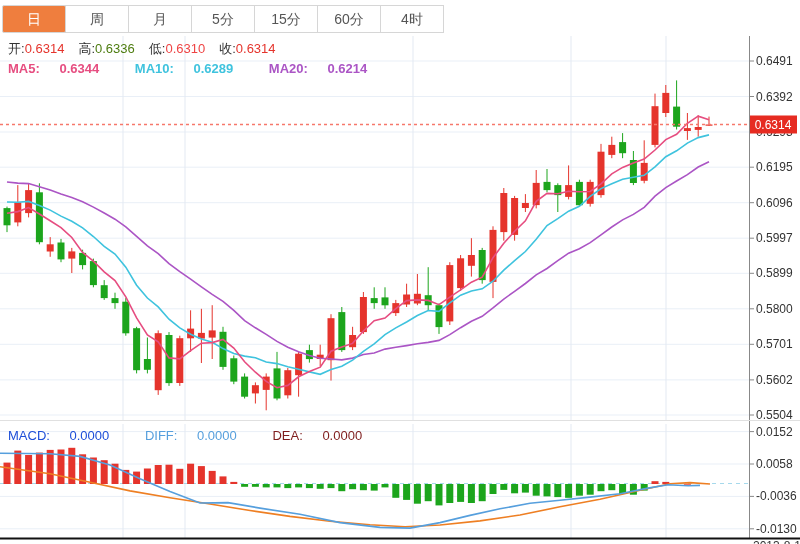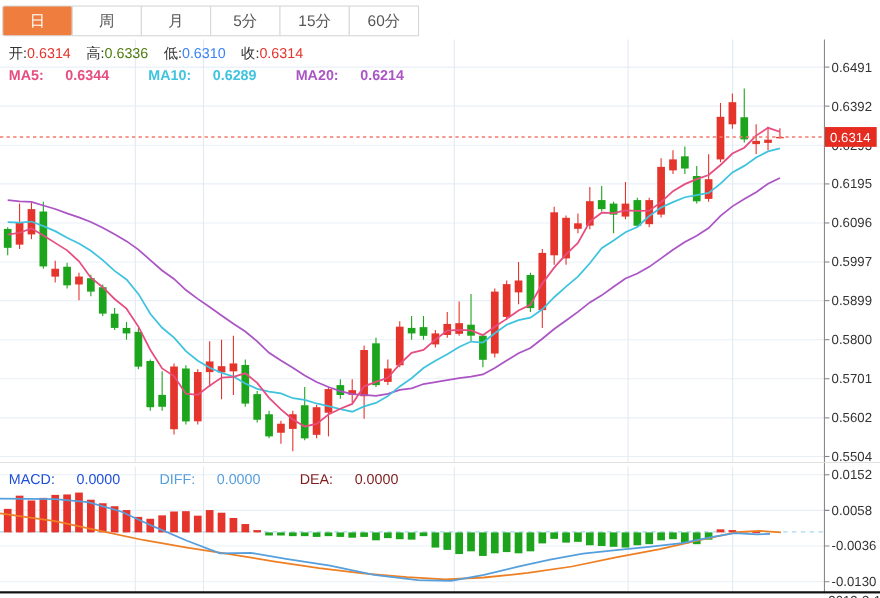--- a/index.html
+++ b/index.html
@@ -22,20 +22,21 @@
 
 <div class="app">
 
   <div class="tabbar" id="tabbar">
       <div class="tab active" style="background: rgb(239, 126, 62);">日</div>
       <div class="tab">周</div>
       <div class="tab">月</div>
       <div class="tab">5分</div>
       <div class="tab">15分</div>
       <div class="tab">60分</div>
+      <div class="tab">4时</div>
     </div>
 
   <svg id="chart" width="800" height="544" viewBox="0 0 800 544">
       <g>
         <line x1="0" y1="61" x2="749" y2="61" stroke="#e9eff7" stroke-width="1"></line>
         <line x1="0" y1="96.5" x2="749" y2="96.5" stroke="#e9eff7" stroke-width="1"></line>
         <line x1="0" y1="132" x2="749" y2="132" stroke="#e9eff7" stroke-width="1"></line>
         <line x1="0" y1="167.2" x2="749" y2="167.2" stroke="#e9eff7" stroke-width="1"></line>
         <line x1="0" y1="202.7" x2="749" y2="202.7" stroke="#e9eff7" stroke-width="1"></line>
         <line x1="0" y1="238.2" x2="749" y2="238.2" stroke="#e9eff7" stroke-width="1"></line>
@@ -309,21 +310,21 @@
         <rect x="750" y="115.5" width="47" height="18" fill="#e62b21"></rect>
         <text x="773" y="129" font-size="12" fill="#ffffff" text-anchor="middle" font-family="&quot;Liberation Sans&quot;,sans-serif">0.6314</text>
       </g>
       <g>
         <rect x="0" y="537.5" width="800" height="2" fill="#111111"></rect>
         <text x="753" y="550" font-size="12" fill="#333333" font-family="&quot;Liberation Sans&quot;,sans-serif">2013-8-12</text>
       </g>
     </svg>
 
   <div class="overlay ohlc">
-    <span>开:</span><span class="val" style="color: rgb(229, 52, 44);">0.6314</span><span>高:</span><span class="val" style="color: #4d7c0f;">0.6336</span><span>低:</span><span class="val" style="color: #3b82f6;">0.6310</span><span>收:</span><span class="val" style="color: rgb(229, 52, 44);">0.6314</span>
+    <span>开:</span><span class="val" style="color: rgb(229, 52, 44);">0.6314</span><span>高:</span><span class="val" style="color: #4d7c0f;">0.6336</span><span>低:</span><span class="val" style="color: #ef4444;">0.6310</span><span>收:</span><span class="val" style="color: rgb(229, 52, 44);">0.6314</span>
   </div>
 
   <div class="overlay ma">
     <span style="color: rgb(230, 77, 128);"><span>MA5:</span> <span>0.6344</span></span>
     <span style="color: rgb(63, 195, 222);"><span>MA10:</span> <span>0.6289</span></span>
     <span style="color: rgb(171, 85, 197);"><span>MA20:</span> <span>0.6214</span></span>
   </div>
 
   <div class="overlay macdrow">
     <span style="color: #1d4ed8;"><span>MACD:</span> <span>0.0000</span></span>

